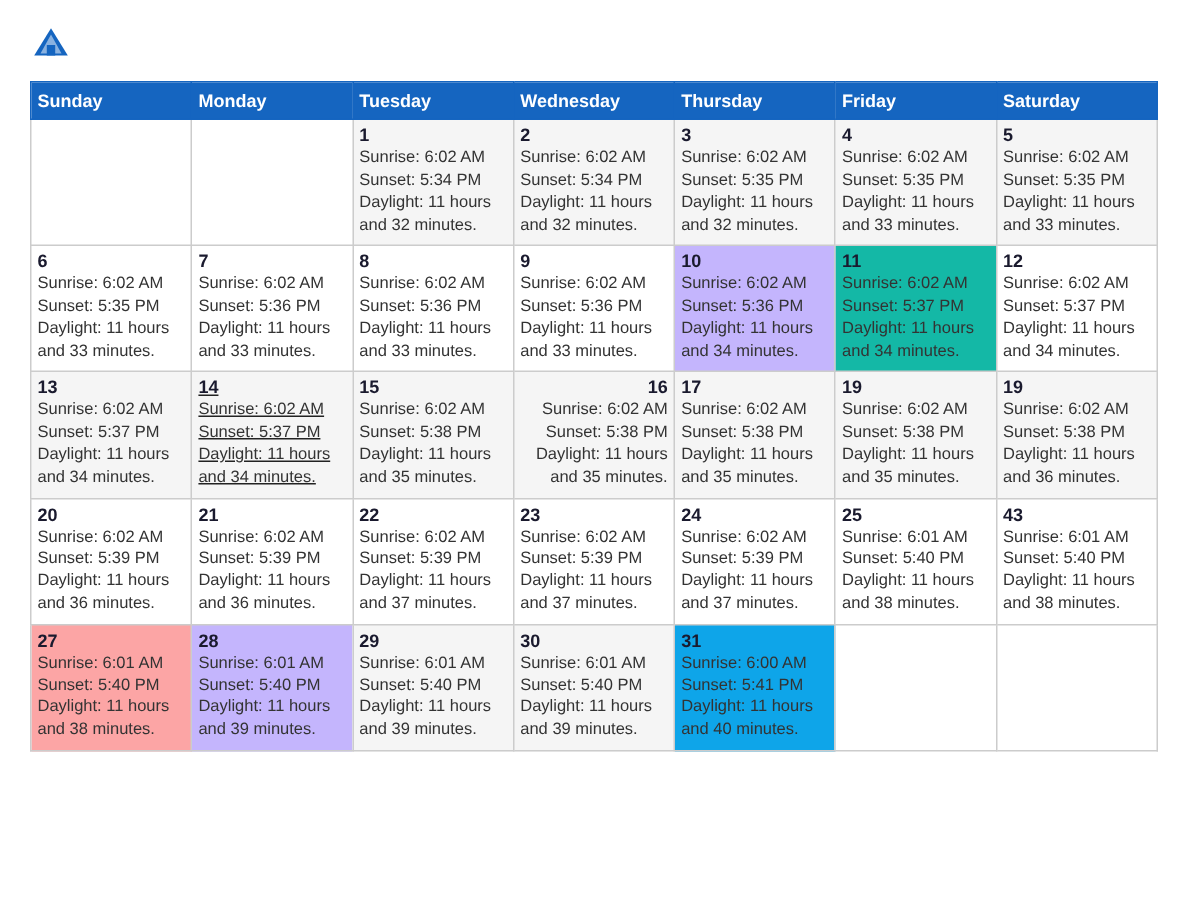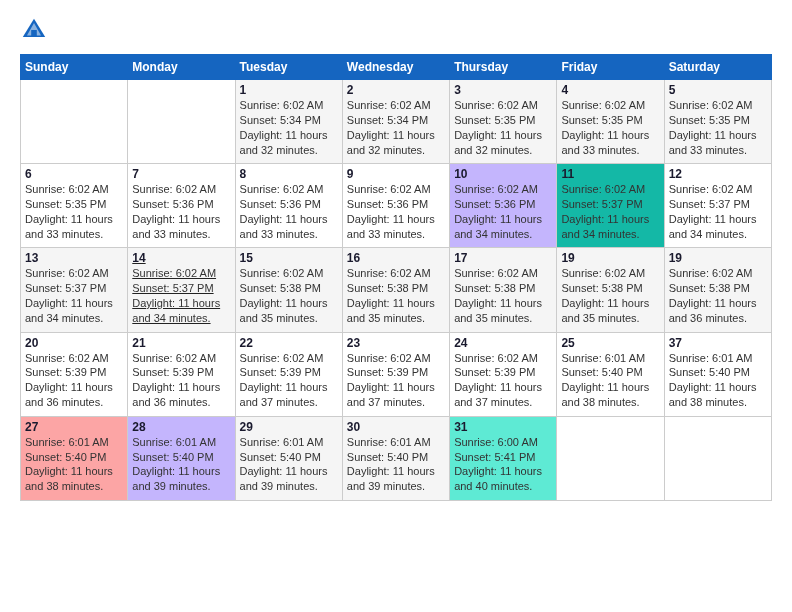--- a/index.html
+++ b/index.html
@@ -231,21 +231,21 @@
             <div class="day-info">Sunrise: 6:02 AM
 Sunset: 5:37 PM
 Daylight: 11 hours and 34 minutes.</div>
           </td>
           <td style="background: rgb(245, 245, 245);">
             <span class="day-num">15</span>
             <div class="day-info">Sunrise: 6:02 AM
 Sunset: 5:38 PM
 Daylight: 11 hours and 35 minutes.</div>
           </td>
-          <td style="background: rgb(245, 245, 245);">
+          <td style="background: rgb(245, 245, 245); text-align: right;">
             <span class="day-num">16</span>
             <div class="day-info">Sunrise: 6:02 AM
 Sunset: 5:38 PM
 Daylight: 11 hours and 35 minutes.</div>
           </td>
           <td style="background: rgb(245, 245, 245);">
             <span class="day-num">17</span>
             <div class="day-info">Sunrise: 6:02 AM
 Sunset: 5:38 PM
 Daylight: 11 hours and 35 minutes.</div>
@@ -294,21 +294,21 @@
 Sunset: 5:39 PM
 Daylight: 11 hours and 37 minutes.</div>
           </td>
           <td style="background: rgb(255, 255, 255);">
             <span class="day-num">25</span>
             <div class="day-info">Sunrise: 6:01 AM
 Sunset: 5:40 PM
 Daylight: 11 hours and 38 minutes.</div>
           </td>
           <td style="background: rgb(255, 255, 255);">
-            <span class="day-num">37</span>
+            <span class="day-num">43</span>
             <div class="day-info">Sunrise: 6:01 AM
 Sunset: 5:40 PM
 Daylight: 11 hours and 38 minutes.</div>
           </td>
         </tr>
         <tr>
           <td style="background: #fca5a5;">
             <span class="day-num">27</span>
             <div class="day-info">Sunrise: 6:01 AM
 Sunset: 5:40 PM
@@ -325,21 +325,21 @@
             <div class="day-info">Sunrise: 6:01 AM
 Sunset: 5:40 PM
 Daylight: 11 hours and 39 minutes.</div>
           </td>
           <td style="background: rgb(245, 245, 245);">
             <span class="day-num">30</span>
             <div class="day-info">Sunrise: 6:01 AM
 Sunset: 5:40 PM
 Daylight: 11 hours and 39 minutes.</div>
           </td>
-          <td style="background: #5eead4;">
+          <td style="background: #0ea5e9;">
             <span class="day-num">31</span>
             <div class="day-info">Sunrise: 6:00 AM
 Sunset: 5:41 PM
 Daylight: 11 hours and 40 minutes.</div>
           </td>
           <td class="empty-cell"></td>
           <td class="empty-cell"></td>
         </tr>
       </tbody>
   </table>

